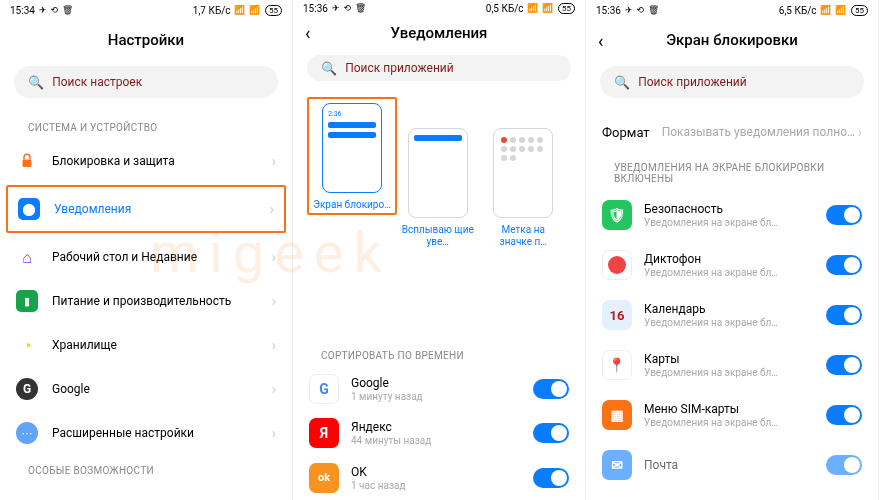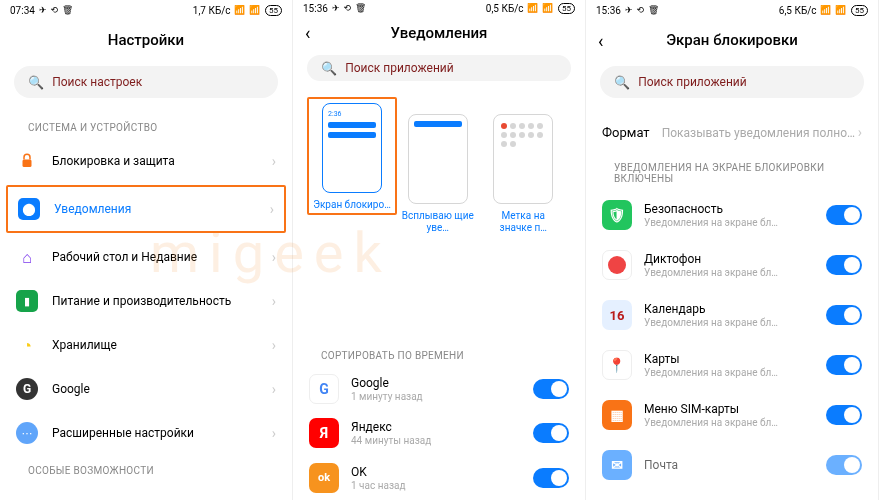--- a/index.html
+++ b/index.html
@@ -29,34 +29,34 @@
   .tiles { display: flex; gap: 8px; padding: 8px 14px 6px; }
   .tile { flex: 1; display: flex; flex-direction: column; align-items: center; gap: 6px; }
   .tile-box { width: 60px; height: 90px; border: 1.5px solid #d6d6d6; border-radius: 8px; padding: 6px 5px; display: flex; flex-direction: column; gap: 4px; }
   .tile-box.selected { border-color: #0a7cff; }
   .tile-label { font-size: 10px; color: #0a7cff; text-align: center; line-height: 12px; }
   .tile-bar { height: 6px; border-radius: 2px; background: #0a7cff; }
   .tile-dot { width: 6px; height: 6px; border-radius: 50%; background: #d6d6d6; display: inline-block; }
   .tile-dots { display: flex; flex-wrap: wrap; gap: 3px; padding: 2px; }
   .tile-dots .tile-dot:first-child { background: #e84a33; }
   .time-small { font-size: 7px; color: #0a7cff; }
-  .format-row { display: flex; align-items: flex-end; padding: 12px 16px; }
+  .format-row { display: flex; align-items: center; padding: 12px 16px; }
   .format-label { font-size: 13px; flex-shrink: 0; margin-right: 12px; }
   .format-value { font-size: 12px; color: #aaa; flex: 1; white-space: nowrap; overflow: hidden; text-overflow: ellipsis; }
   .app-icon { width: 30px; height: 30px; border-radius: 7px; margin-right: 12px; display: flex; align-items: center; justify-content: center; font-size: 14px; font-weight: bold; color: #fff; flex-shrink: 0; }
   .watermark { position: absolute; top: 220px; left: 150px; font-size: 56px; font-weight: normal; color: rgba(240, 140, 50, 0.14); z-index: 100; letter-spacing: 10px; pointer-events: none; }
   .scroll-area { flex: 1; overflow: hidden; }
 </style>
 </head>
 <body>
 
 <div class="screen">
   <div class="status-bar">
     <div class="status-left">
-      <span>07:34</span>
+      <span>15:34</span>
       <span class="status-icon">✈</span>
       <span class="status-icon">⟲</span>
       <span class="status-icon">🗑</span>
     </div>
     <div class="status-right">
       <span>1,7 КБ/с</span>
       <span class="status-icon">📶</span>
       <span class="status-icon">📶</span>
       <span style="border:1px solid #000;border-radius:6px;padding:0 3px;font-size:8px;"><span>55</span></span>
     </div>
@@ -154,21 +154,21 @@
     <div class="tile">
       <div class="tile-box selected">
         <span class="time-small">2:36</span>
         <div class="tile-bar"></div>
         <div class="tile-bar"></div>
       </div>
       <span class="tile-label">Экран блокиро…</span>
     </div>
   </div>
 
-  <div class="tiles" style="position:absolute;top:106px;left:100px;width:175px;padding:8px 6px 6px;">
+  <div class="tiles" style="position:absolute;top:120px;left:100px;width:175px;padding:8px 6px 6px;">
     <div class="tile">
       <div class="tile-box">
         <div class="tile-bar"></div>
       </div>
       <span class="tile-label">Всплываю щие уве…</span>
     </div>
     <div class="tile">
       <div class="tile-box">
         <div class="tile-dots">
           <span class="tile-dot"></span>

